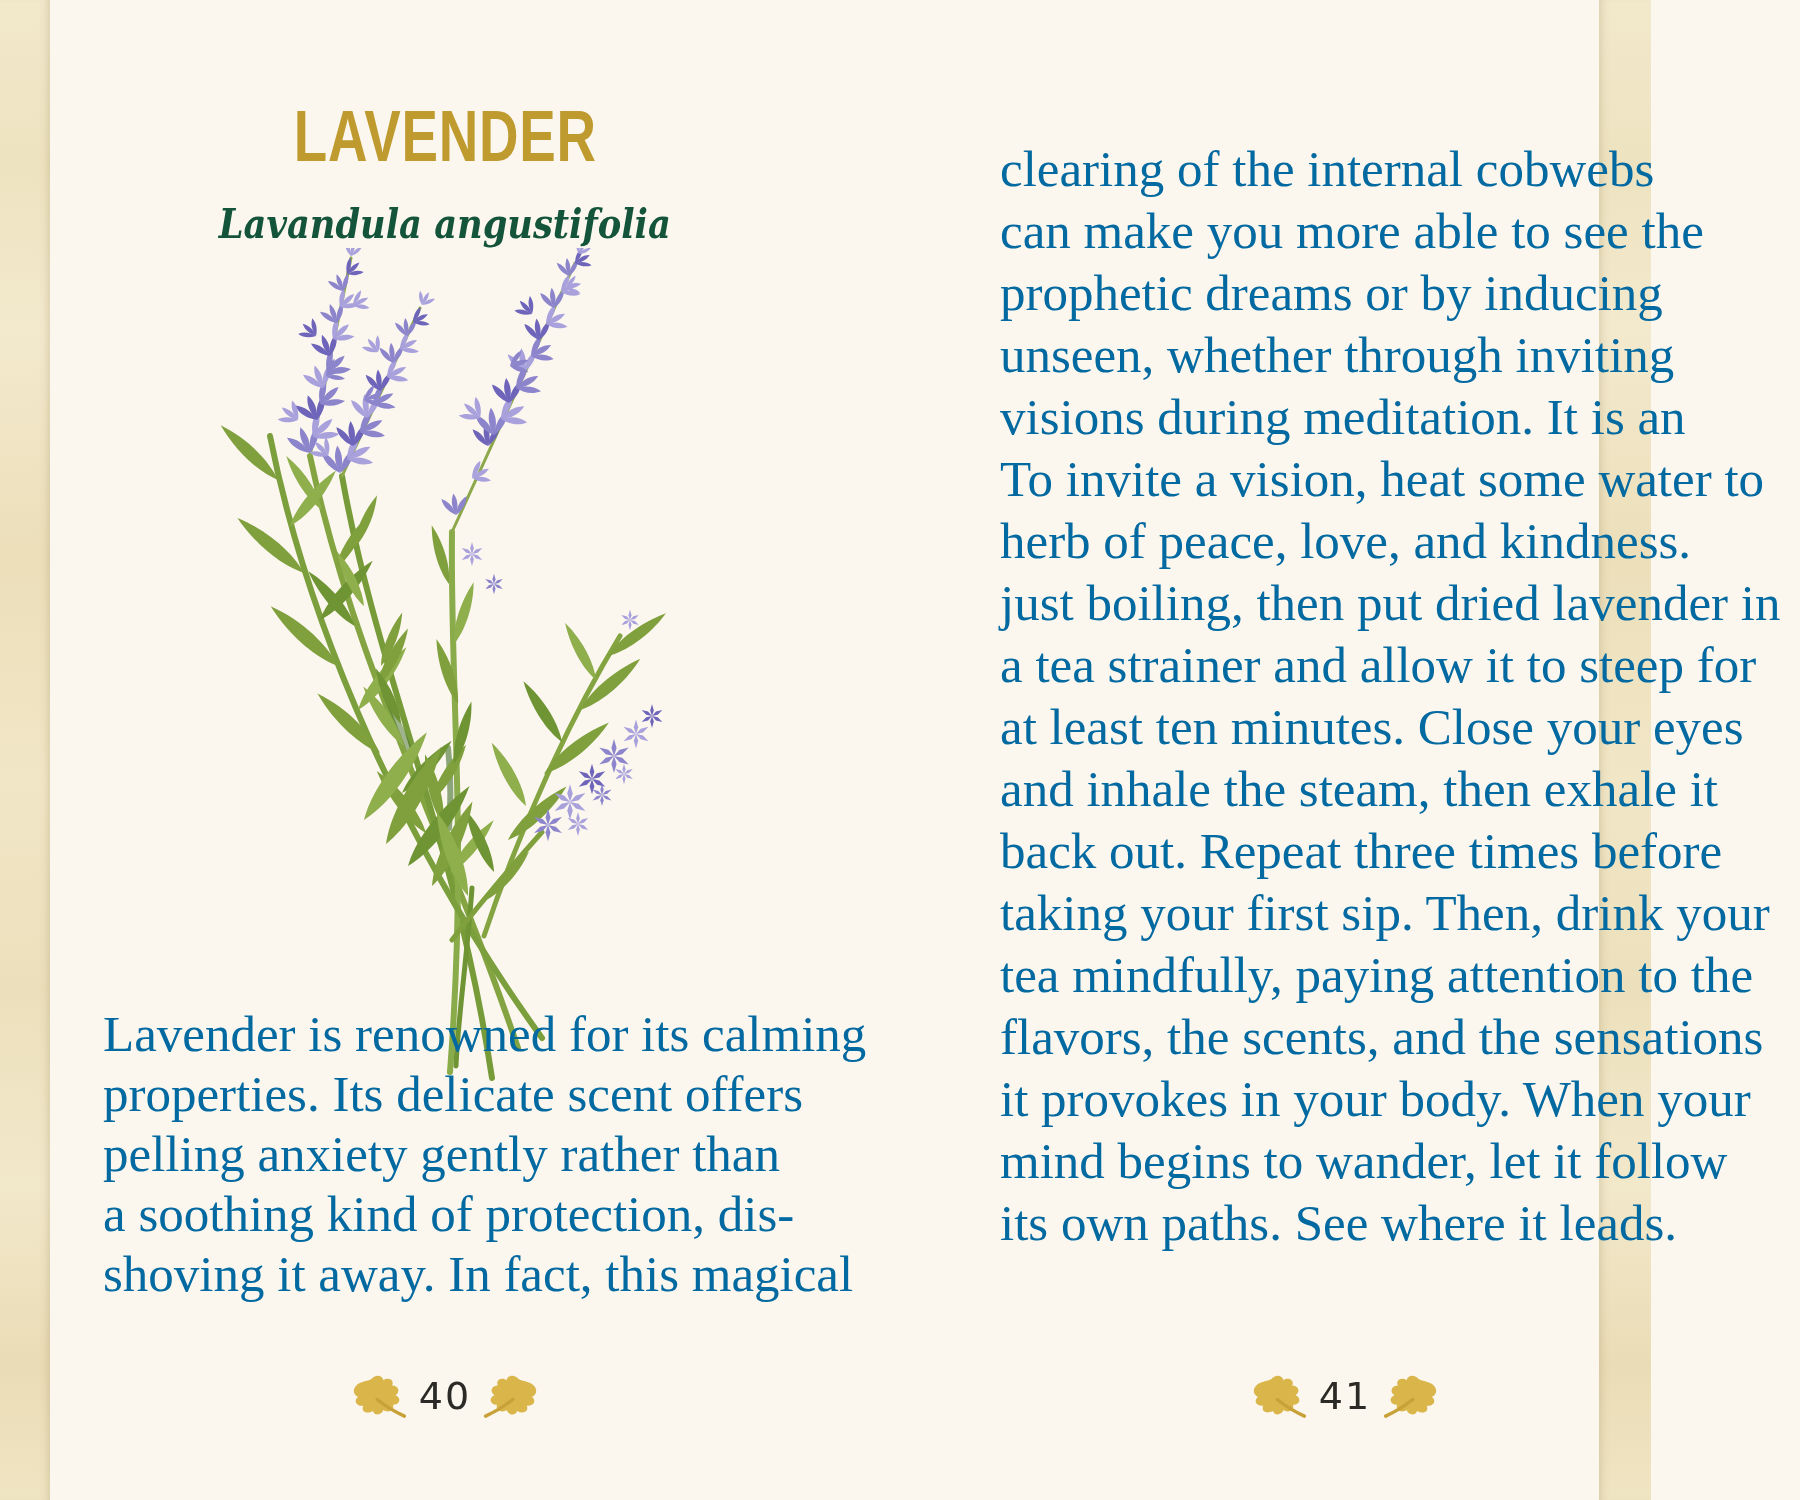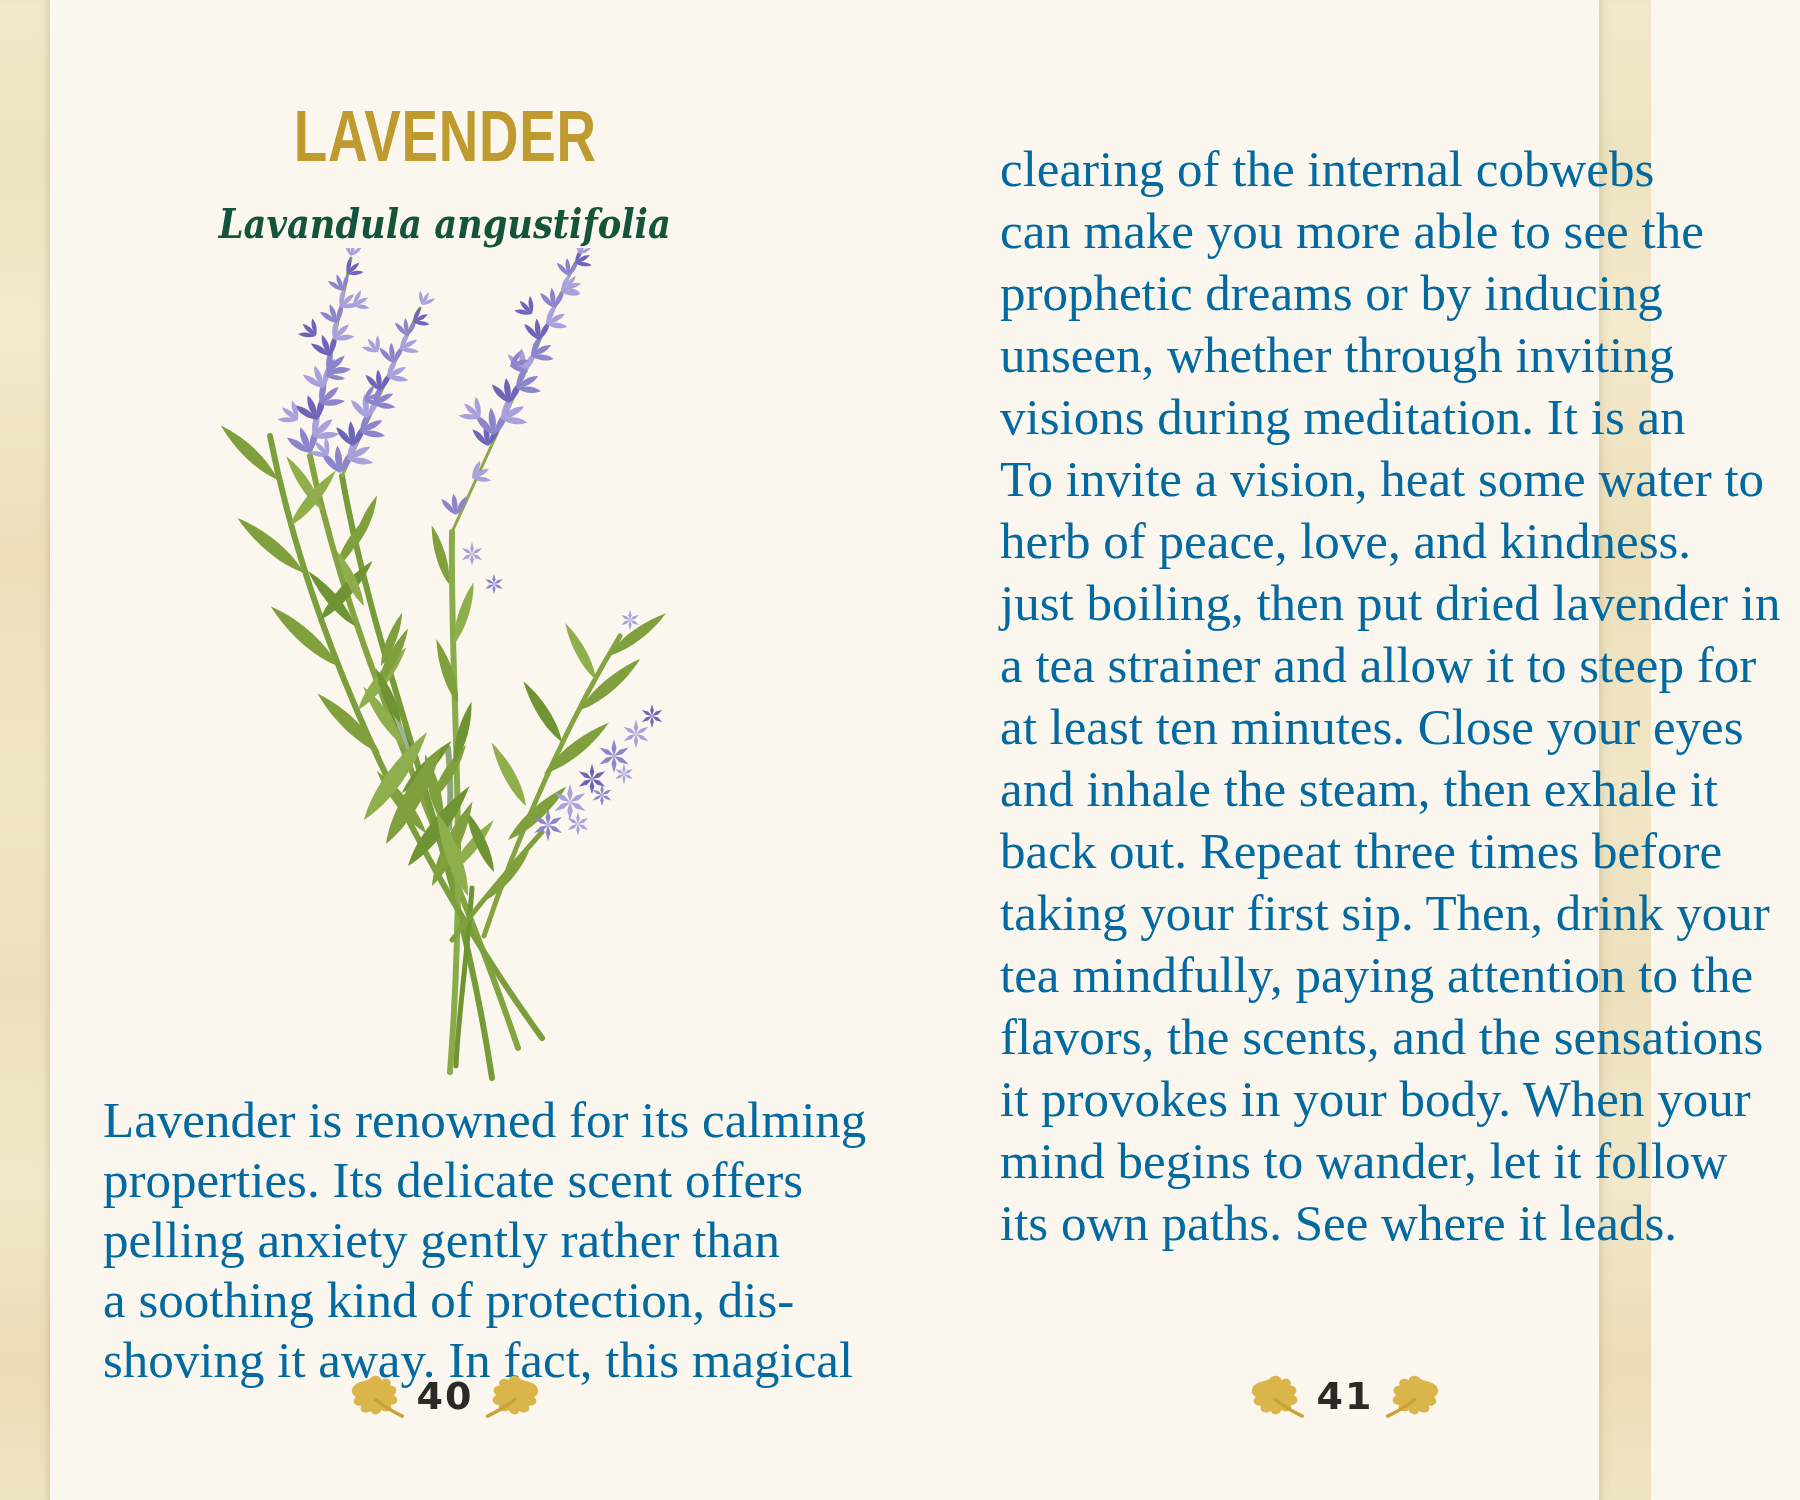--- a/index.html
+++ b/index.html
@@ -21,28 +21,28 @@
          transform:scaleX(.76);transform-origin:center;}
   .subtitle-wrap{position:absolute;left:97px;top:182px;width:696px;text-align:center;margin-top:16px;}
   .subtitle{display:inline-block;font-family:"DejaVu Serif",serif;font-style:italic;
             font-weight:700;font-size:41px;line-height:52px;color:#14543a;
             transform:scaleX(.86);transform-origin:center;}
 
   .illus{position:absolute;left:150px;top:248px;width:590px;height:840px;}
 
   .body-text{position:absolute;color:#0369a1;font-size:51px;}
   .body-text .line{white-space:nowrap;}
-  .left-body{left:103px;top:1090px;width:700px;line-height:60px;}
+  .left-body{left:103px;top:1004px;width:700px;line-height:60px;}
   .right-body{left:1000px;top:138px;width:700px;line-height:62px;}
 
   .footer{position:absolute;width:696px;display:flex;align-items:center;
           justify-content:center;gap:10px;top:1368px;height:56px;}
   .footer.left-f{left:97px;}
   .footer.right-f{left:1000px;width:690px;}
-  .pagenum{font-family:"DejaVu Sans",sans-serif;font-weight:700;font-size:38px;
+  .pagenum{font-family:"DejaVu Sans",sans-serif;font-weight:400;font-size:38px;
            color:#2b2a26;letter-spacing:2px;padding:0 2px;}
   .leaf-orn{width:56px;height:46px;flex:0 0 auto;}
   .leaf-orn.flip{transform:scaleX(-1);}
 </style>
 </head>
 <body>
 
 <div class="spread">
   <div class="edge left"></div>
   <div class="edge right"></div>

